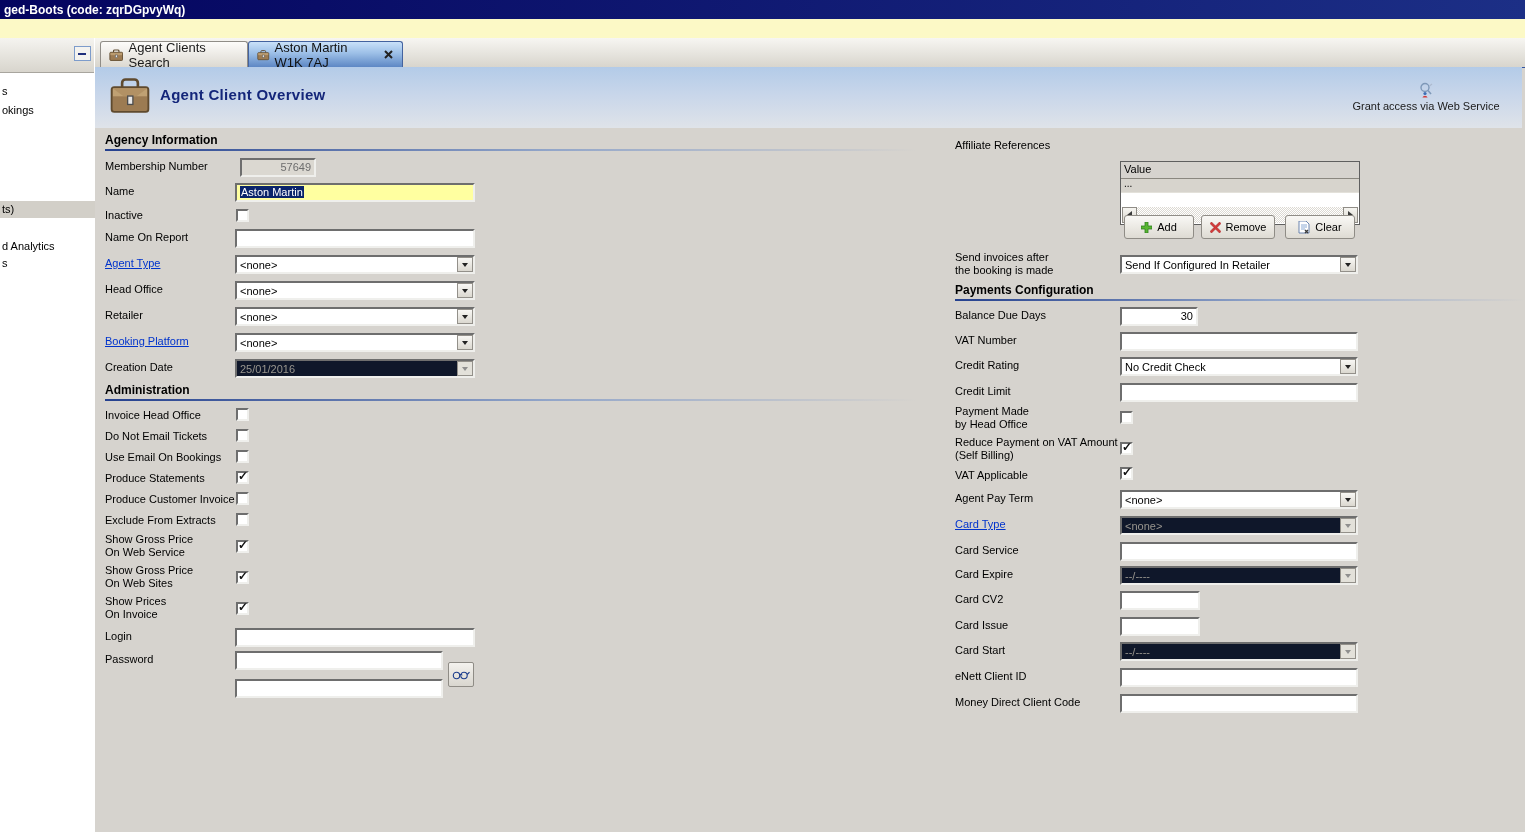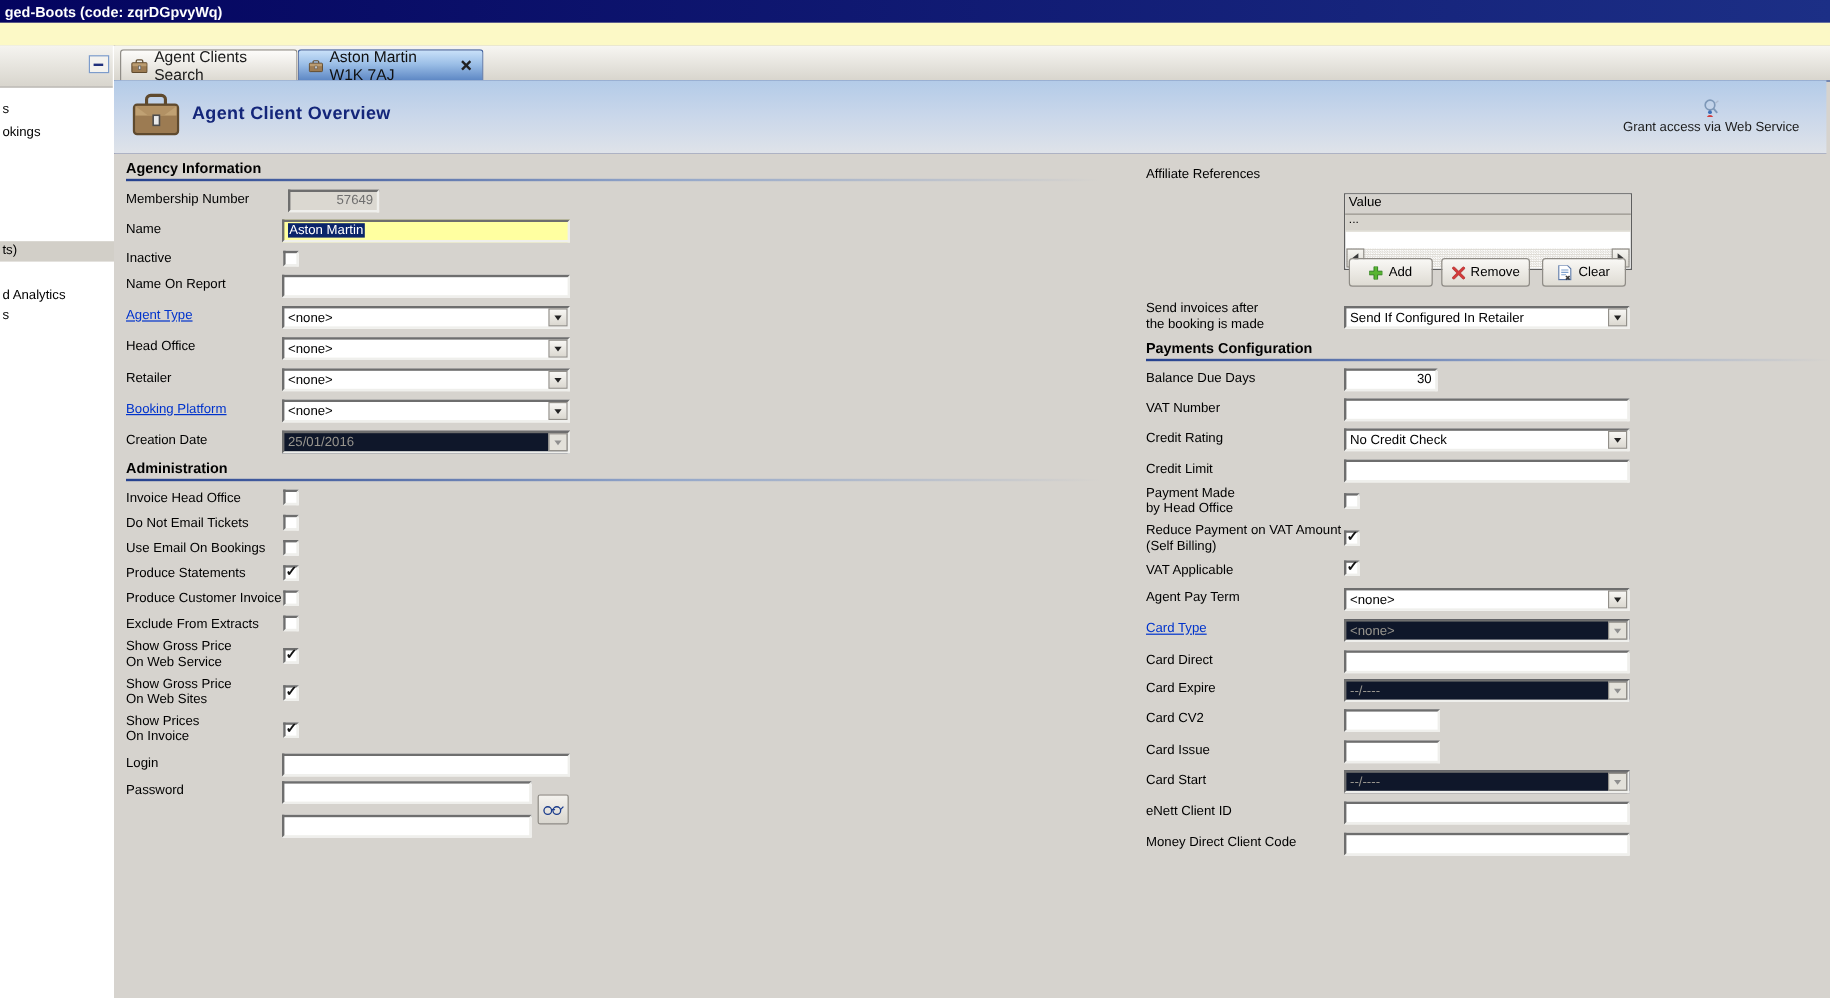--- a/index.html
+++ b/index.html
@@ -351,21 +351,21 @@
     </div>
 
     <span class="lbl link" style="left:860px;top:390px">Card Type</span>
     <div class="dd dis" style="left:1025px;top:388px;width:238px">
       <span class="ddv">&lt;none&gt;</span>
       <span class="ddb">
           <i class="arr"></i>
         </span>
     </div>
 
-    <span class="lbl" style="left:860px;top:416px">Card Direct</span>
+    <span class="lbl" style="left:860px;top:416px">Card Service</span>
     <div class="tb" style="left:1025px;top:414px;width:238px"><span></span></div>
 
     <span class="lbl" style="left:860px;top:440px">Card Expire</span>
     <div class="dd dis" style="left:1025px;top:438px;width:238px">
       <span class="ddv">--/----</span>
       <span class="ddb">
           <i class="arr"></i>
         </span>
     </div>
 

